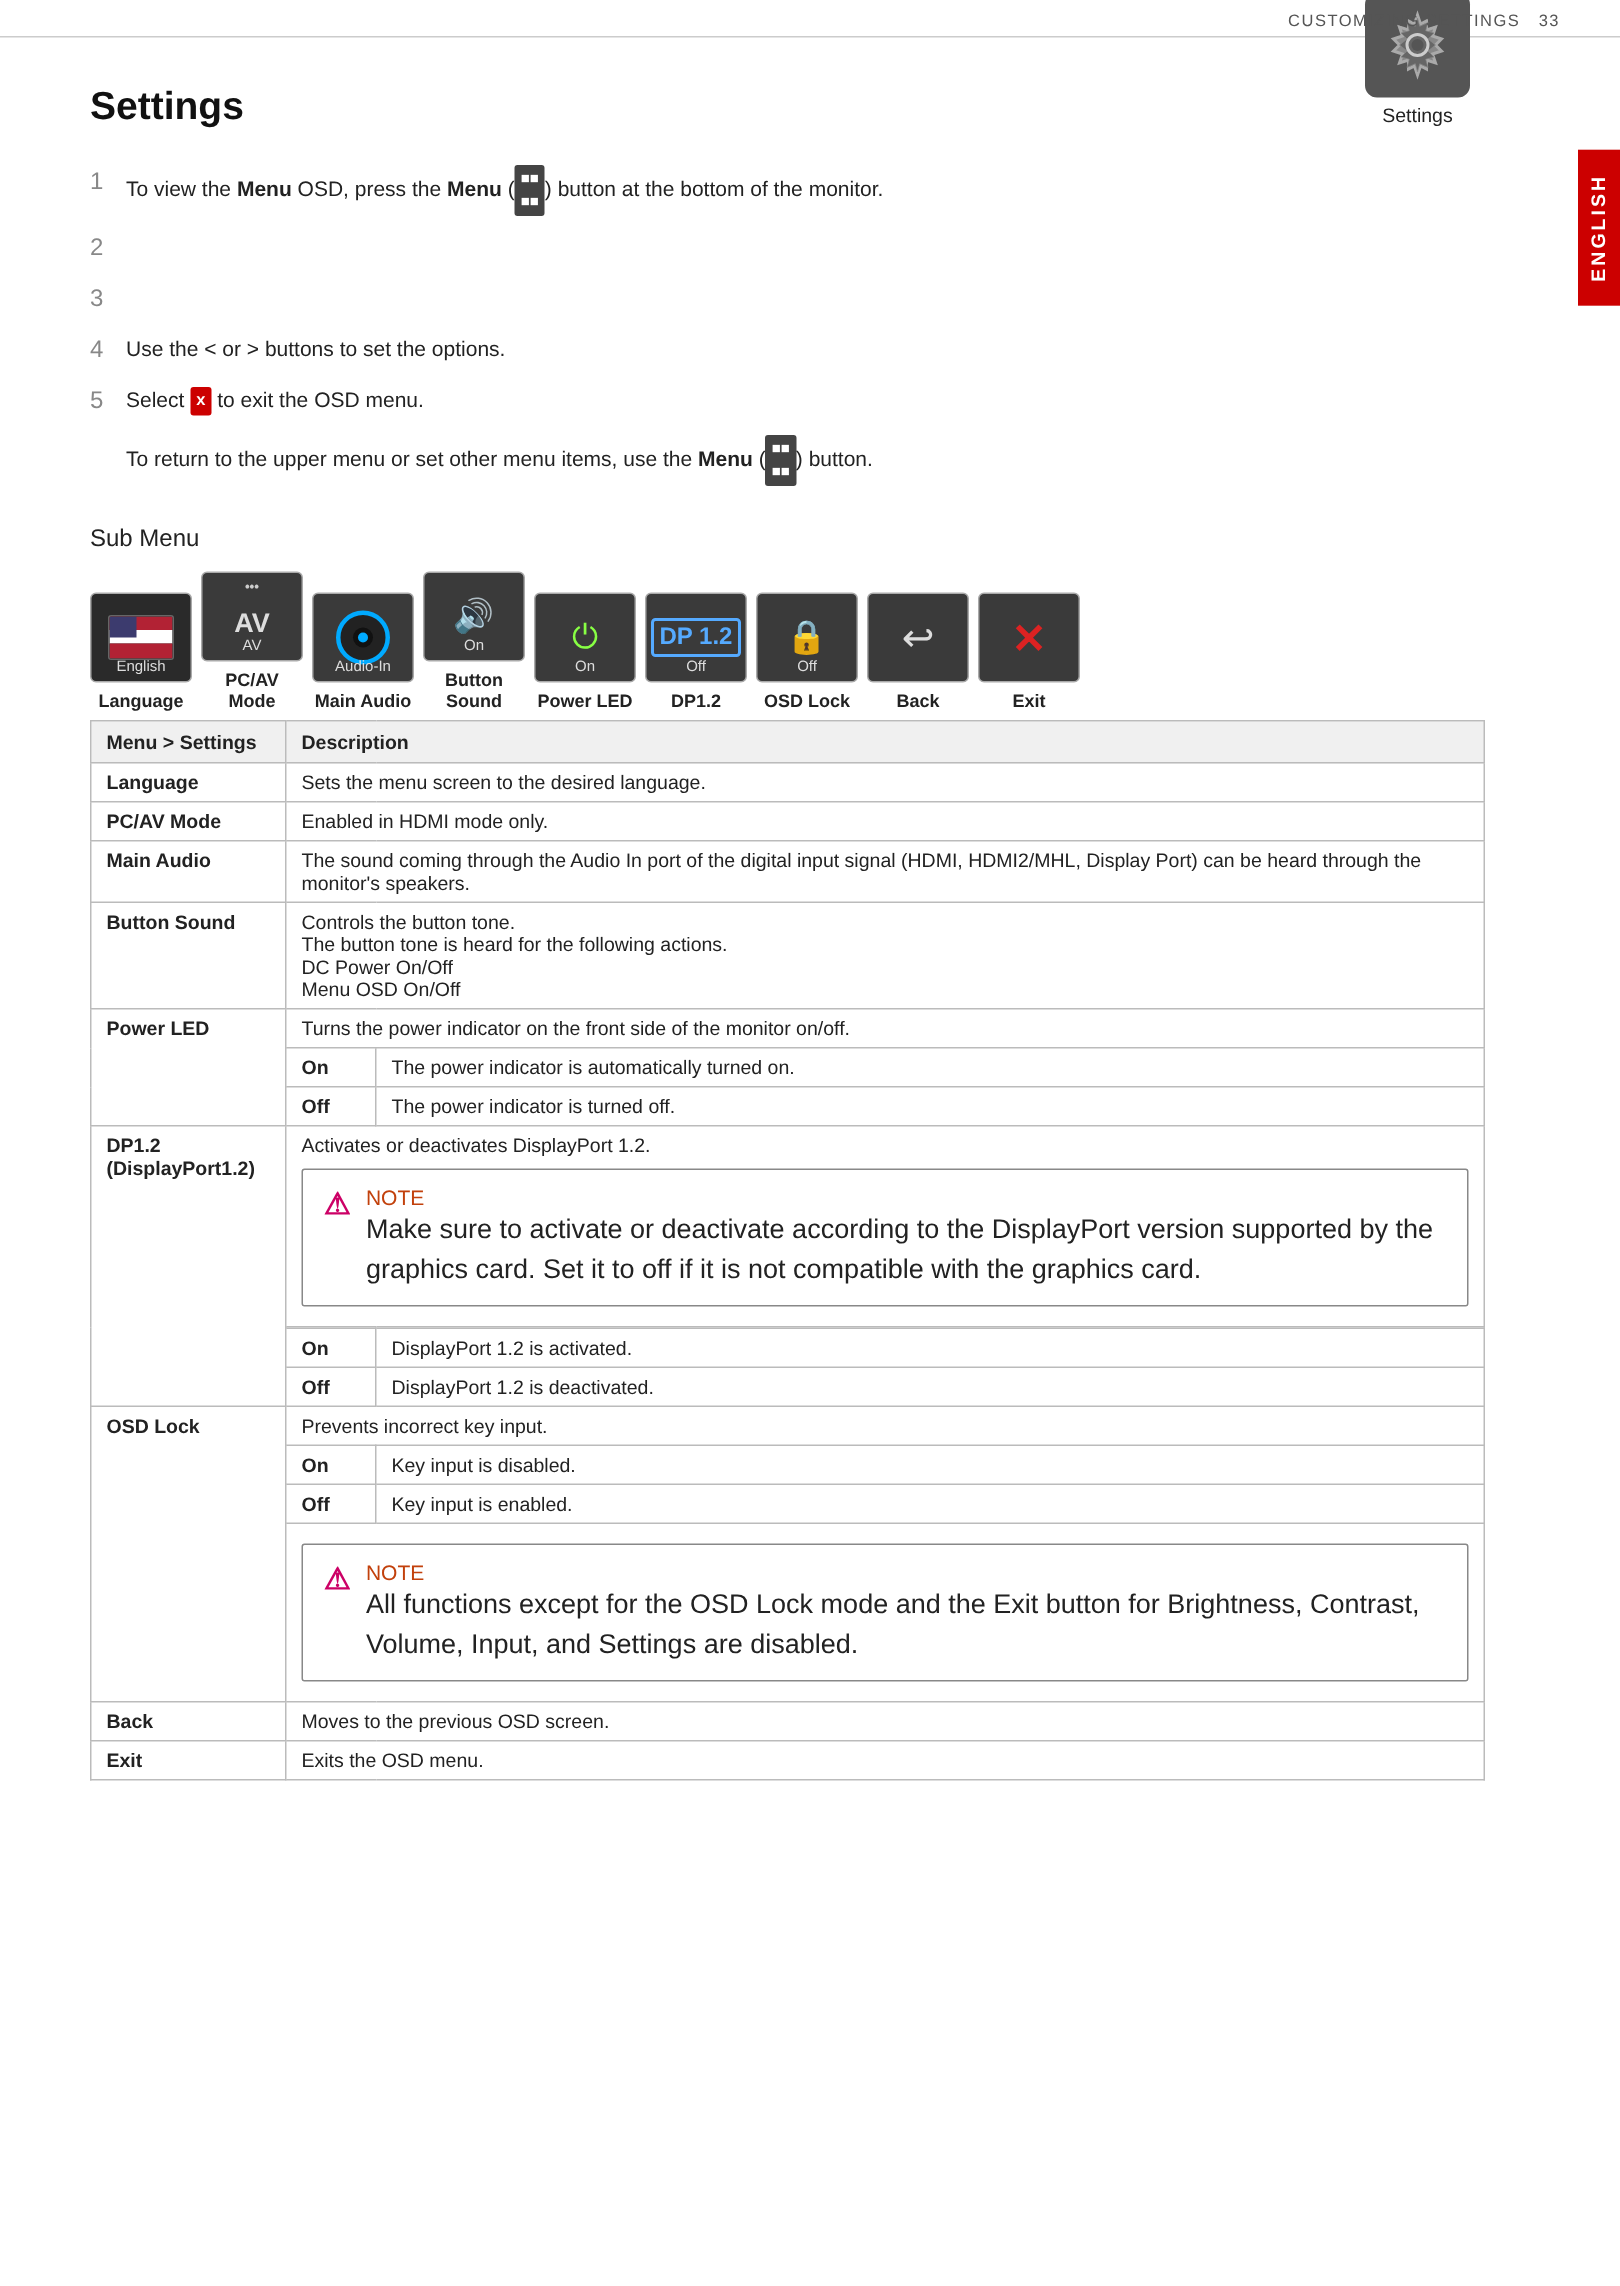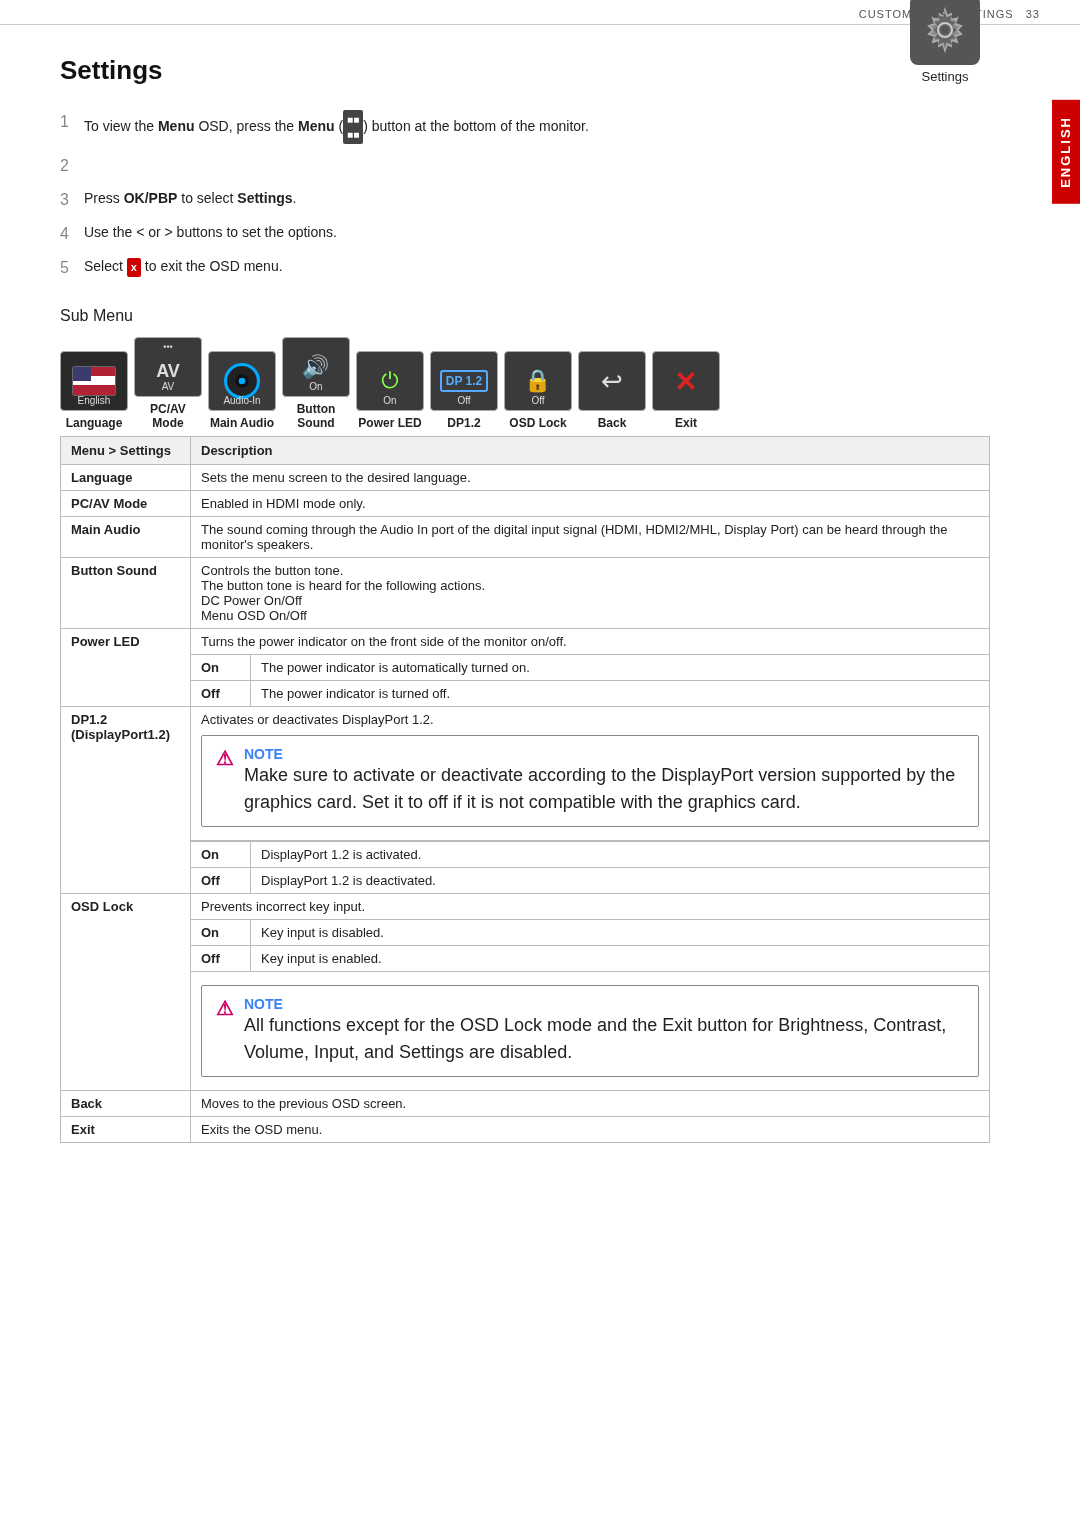--- a/index.html
+++ b/index.html
@@ -228,22 +228,22 @@
     }
 
     .note-icon {
       color: #cc0066;
       font-size: 20px;
       font-weight: bold;
       min-width: 22px;
     }
 
     .note-label {
-      color: #3b82f6;
-      font-weight: bold;
+      color: #c2410c;
+      font-weight: normal;
       font-size: 14px;
     }
 
     .note-content {
       font-size: 18px;
       line-height: 1.5;
     }
 
     
     .audio-circle {
@@ -264,21 +264,21 @@
     }
 
     
     .power-icon {
       font-size: 22px;
       color: #88ff44;
     }
 
     
     .dp-icon {
-      font-size: 12px;
+      font-size: 16px;
       color: #55aaff;
       font-weight: bold;
       border: 2px solid #55aaff;
       padding: 2px 4px;
       border-radius: 3px;
     }
 
     
     .lock-icon {
       font-size: 22px;
@@ -342,33 +342,35 @@
       <span class="step-num">1</span>
       <span class="step-text">To view the <b>Menu</b> OSD, press the <b>Menu</b> (<span class="menu-icon">■■<br>■■</span>) button at the bottom of the monitor.</span>
     </div>
 
     <div class="step">
       <span class="step-num">2</span>
     </div>
 
     <div class="step">
       <span class="step-num">3</span>
-      <span class="step-text">Press <b>OK/PBP</b> to select <b>Settings</b>.</span>
     </div>
 
     <div class="step">
       <span class="step-num">4</span>
       <span class="step-text">Use the &lt; or &gt; buttons to set the options.</span>
     </div>
 
     <div class="step">
       <span class="step-num">5</span>
       <span class="step-text">Select <span class="x-icon">x</span> to exit the OSD menu.</span>
     </div>
 
+    <div class="step" style="padding-left:24px;">
+      <span class="step-text">To return to the upper menu or set other menu items, use the <b>Menu</b> (<span class="menu-icon">■■<br>■■</span>) button.</span>
+    </div>
 
   </div>
 
   <div class="sub-menu-title">Sub Menu</div>
 
   <div class="submenu-icons">
 
     <div class="submenu-item">
       <div class="icon-box" style="background:#2a2a2a;">
         <div style="width:44px;height:30px;position:relative;border:1px solid #666;overflow:hidden;border-radius:2px;">

